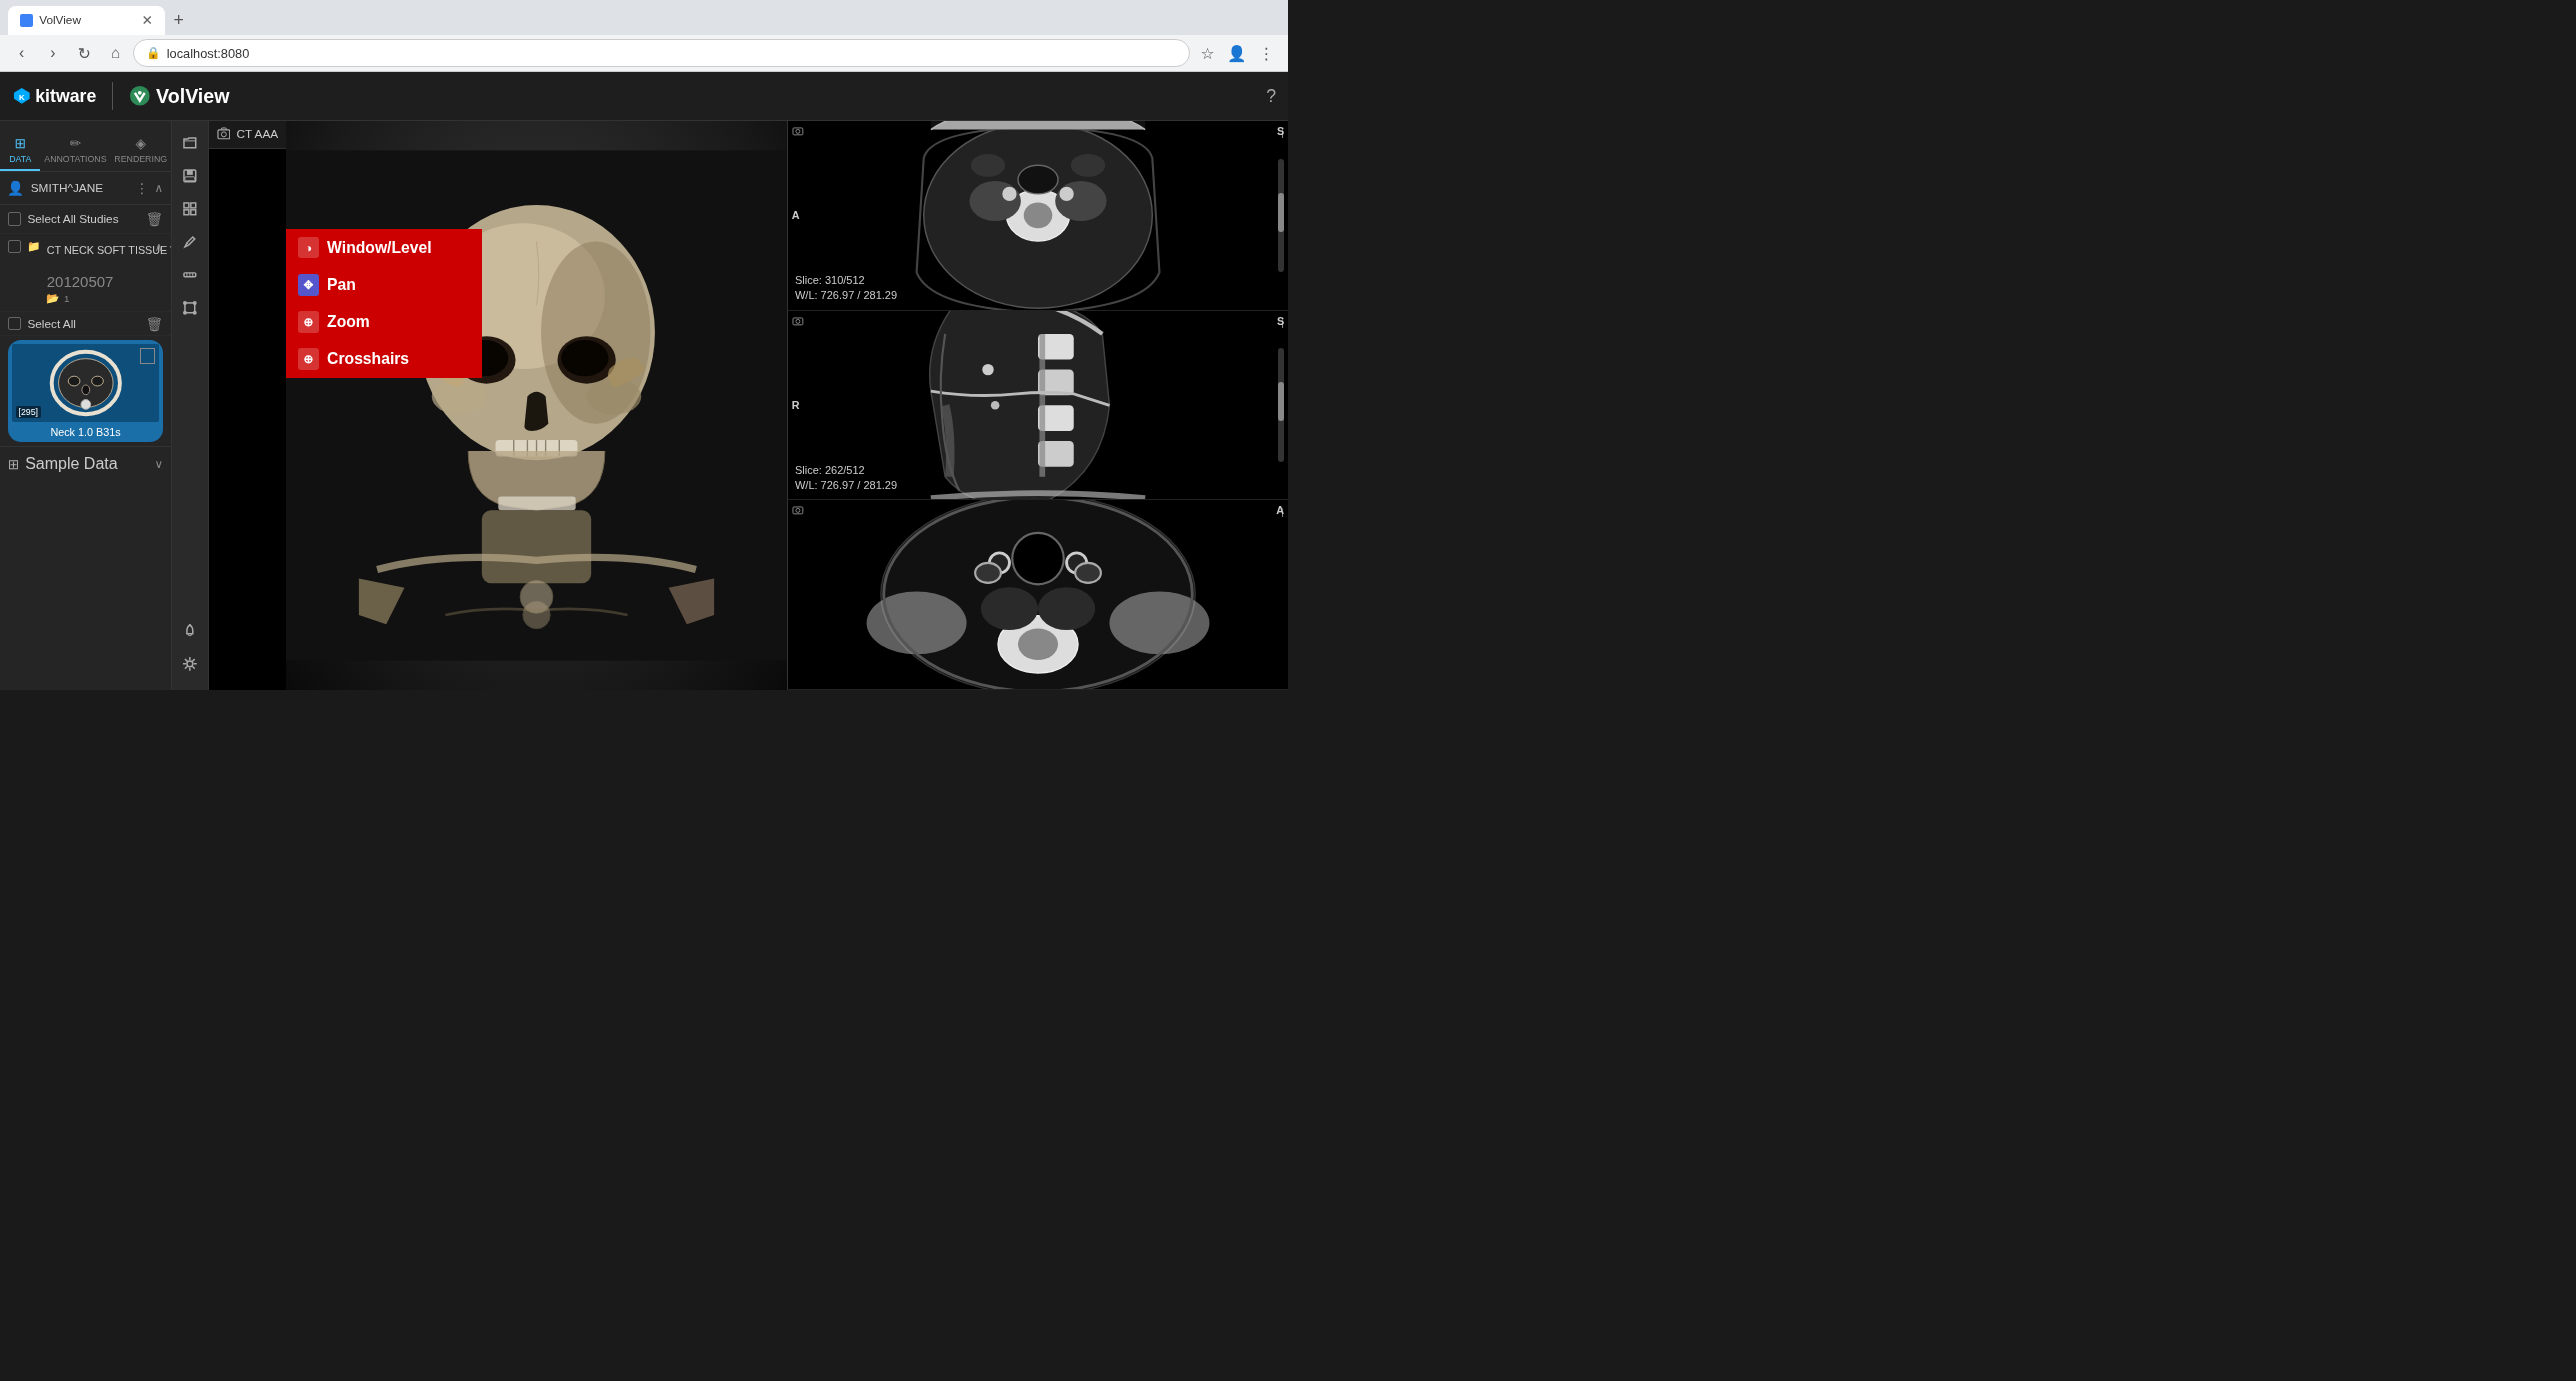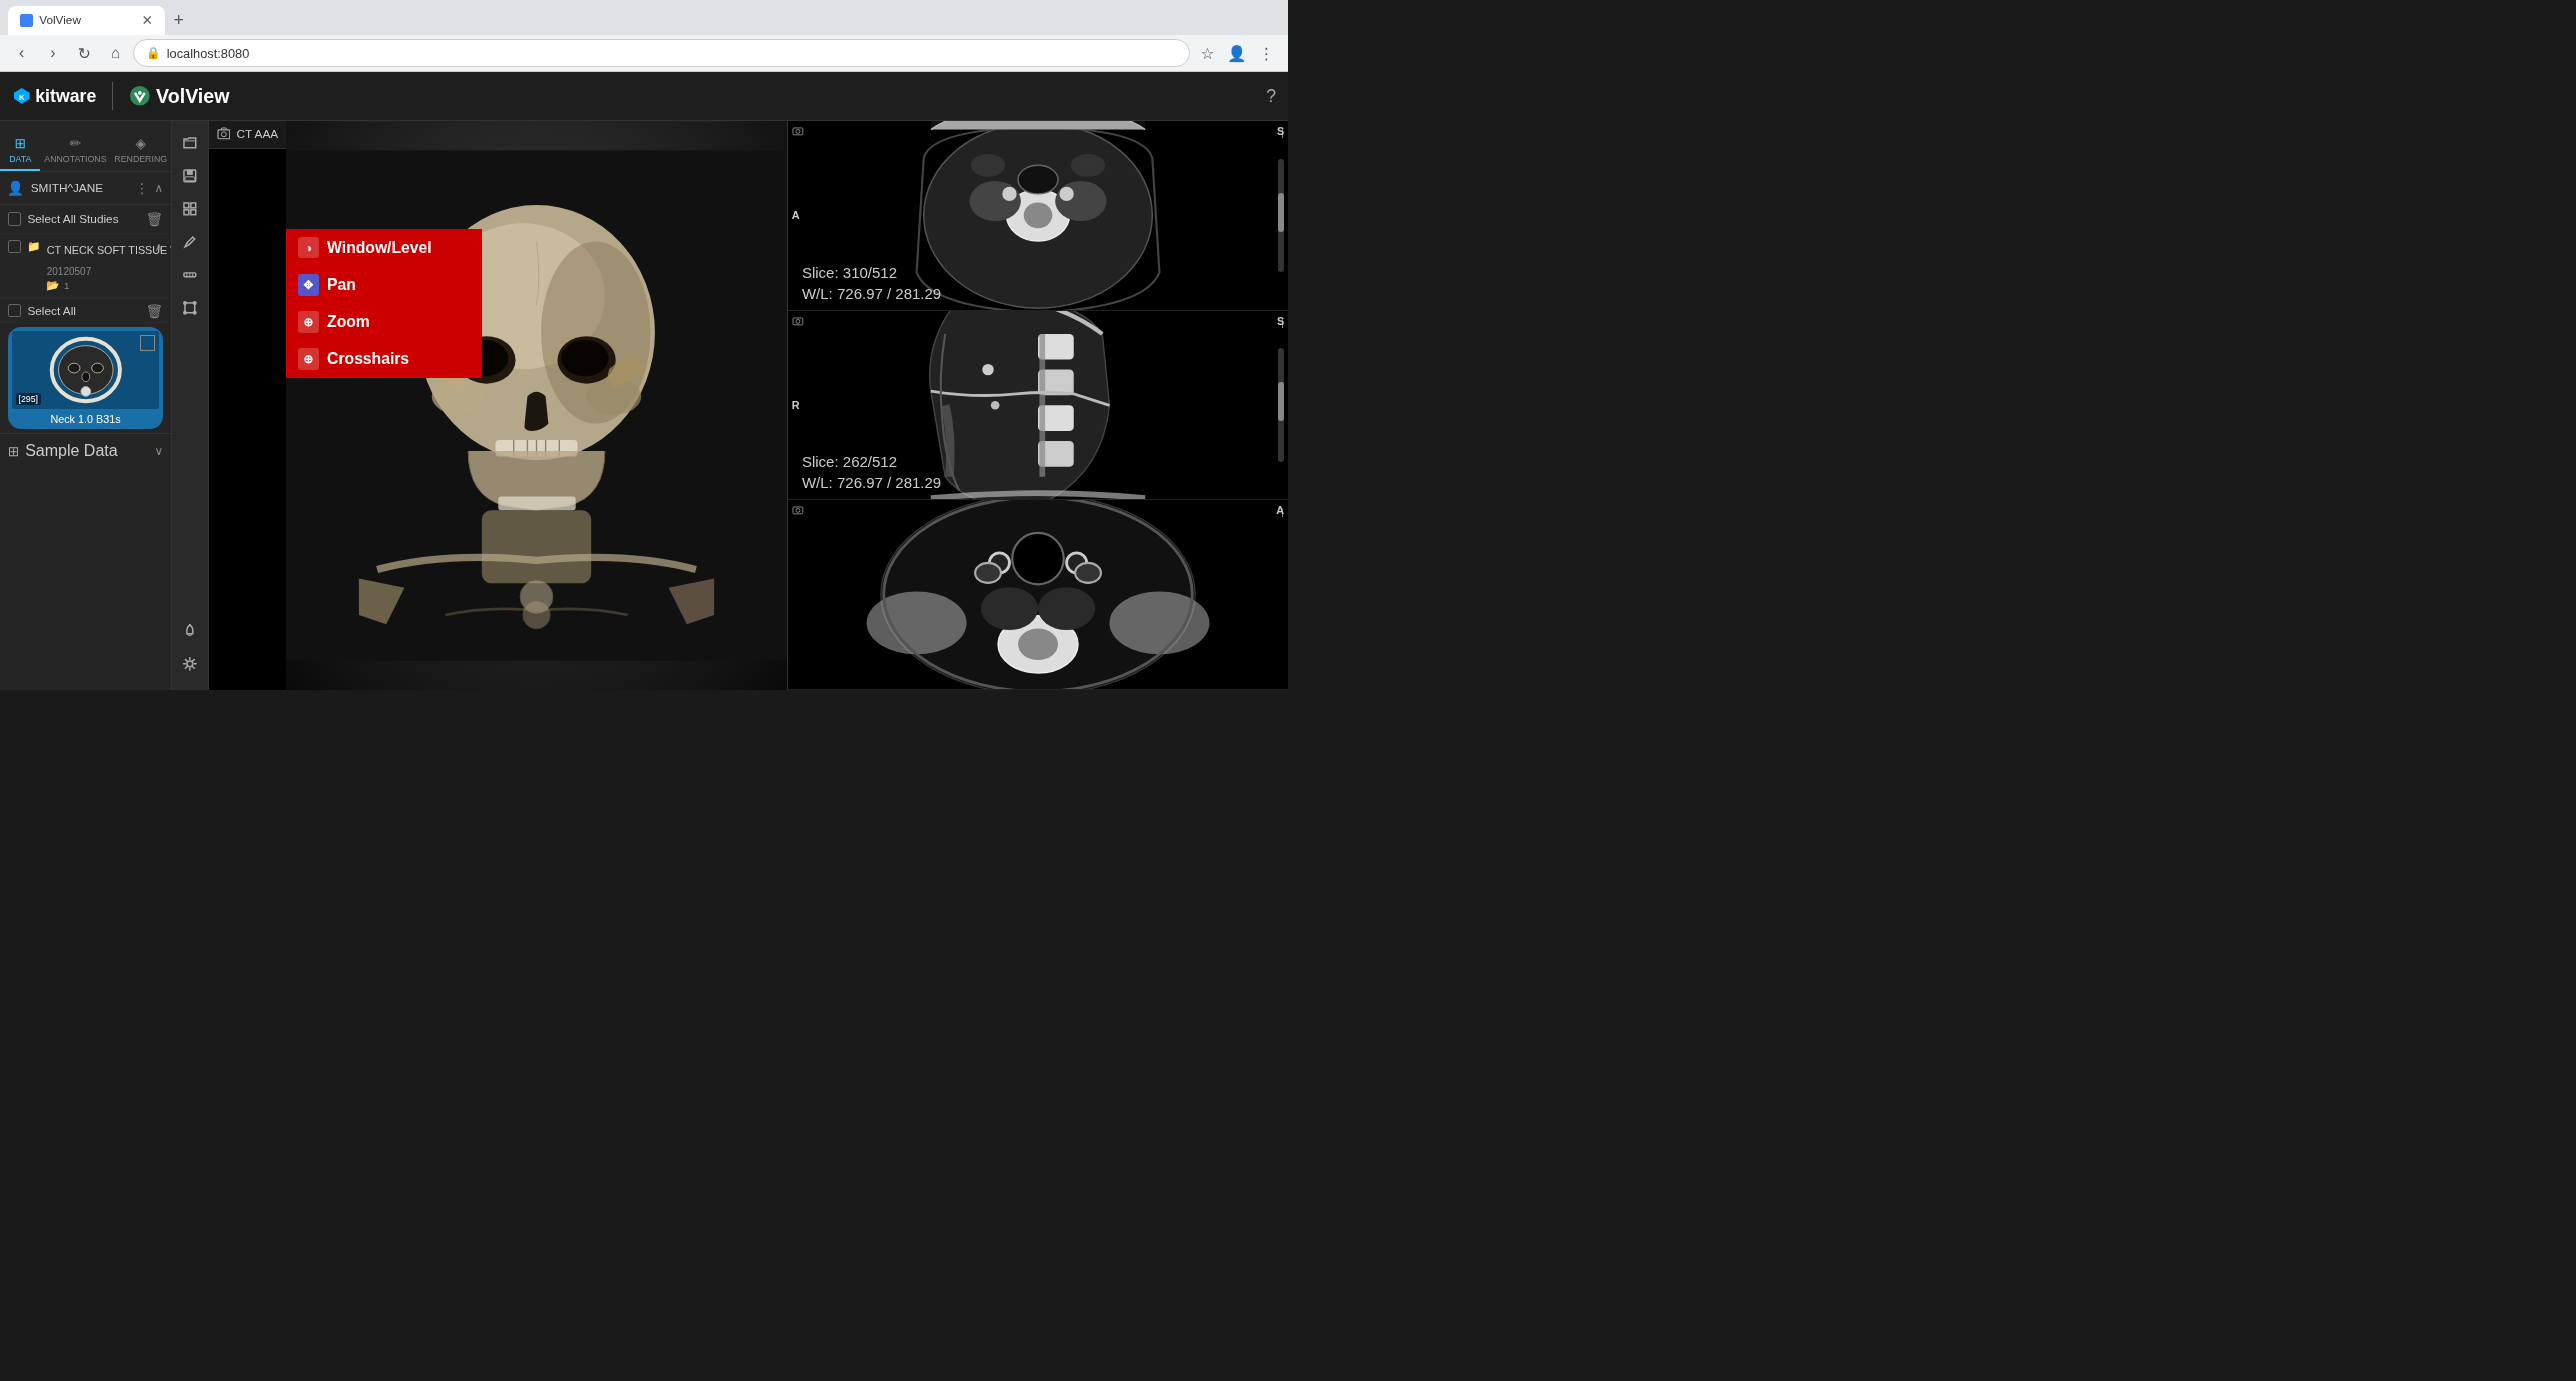--- a/index.html
+++ b/index.html
@@ -258,23 +258,23 @@
       min-width: 0;
     }
     .study-name {
       font-size: 10.8px;
       color: #ccc;
       white-space: nowrap;
       overflow: hidden;
       text-overflow: ellipsis;
     }
     .study-date {
-      font-size: 10px;
+      font-size: 15px;
       color: #888;
-      margin-top: 8px;
+      margin-top: 15px;
     }
     .study-folder-row {
       display: flex;
       align-items: center;
       gap: 3.9px;
       margin-top: 2px;
     }
     .study-icon { font-size: 10.8px; color: #aaa; }
     .study-count { font-size: 9.8px; color: #888; }
     .study-collapse { color: #888; font-size: 11.8px; cursor: pointer; }
@@ -491,23 +491,23 @@
       font-weight: bold;
       z-index: 10;
     }
     .viewport-label.top-left { top: 3.9px; left: 3.9px; }
     .viewport-label.top-right { top: 3.9px; right: 3.9px; }
     .viewport-label.left { top: 50%; left: 3.9px; transform: translateY(-50%); }
 
     .viewport-info {
       position: absolute;
       bottom: 5.9px;
-      left: 14px;
+      left: 7px;
       color: #ccc;
-      font-size: 15px;
+      font-size: 11px;
       line-height: 1.4;
       z-index: 10;
     }
     .viewport-info-icon {
       position: absolute;
       top: 3.9px;
       right: 3.9px;
       color: #888;
       font-size: 11.8px;
       cursor: pointer;

